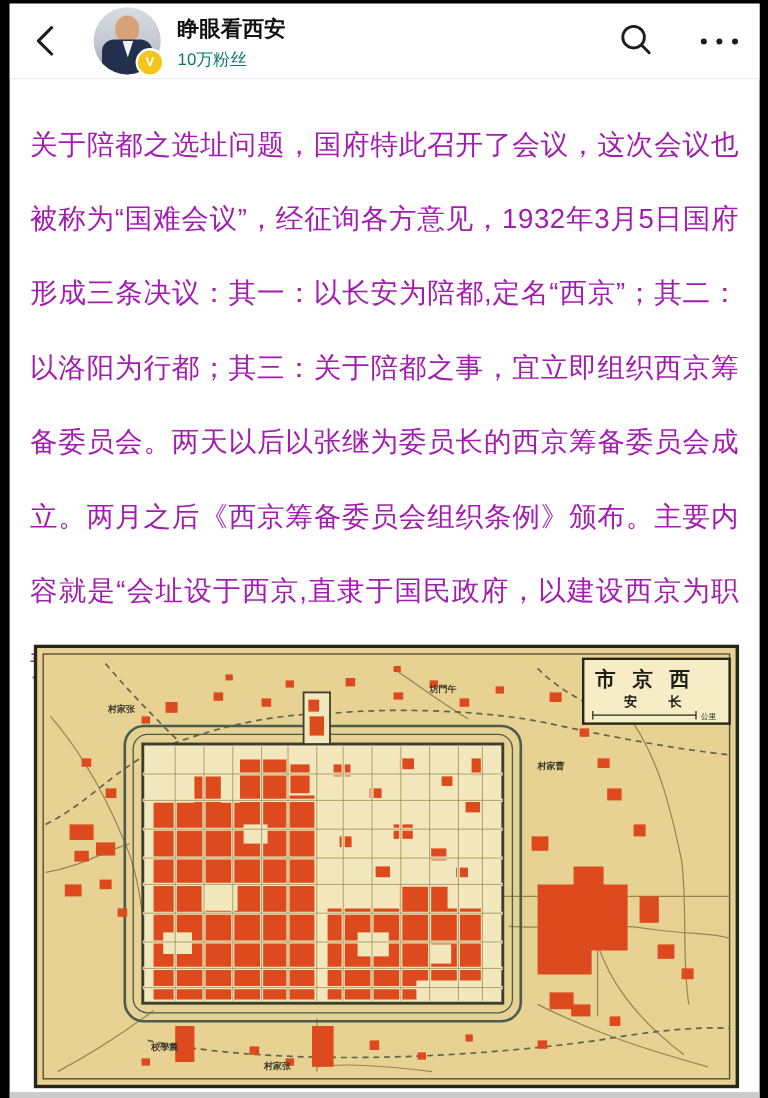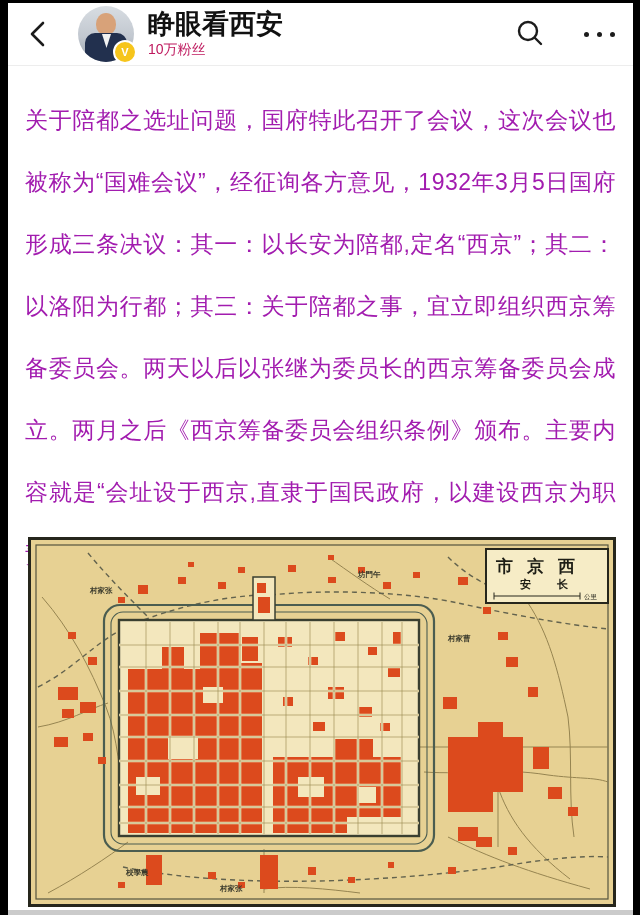--- a/index.html
+++ b/index.html
@@ -24,22 +24,22 @@
   .avatar .photo{position:absolute;inset:0;border-radius:50%;overflow:hidden;}
   .av-head{position:absolute;left:18px;top:7px;width:20px;height:22px;border-radius:50% 50% 45% 45%;background:#d8a279;}
   .av-body{position:absolute;left:7px;top:27px;width:42px;height:30px;border-radius:10px 10px 0 0;background:#22304e;}
   .av-shirt{position:absolute;left:24px;top:28px;width:9px;height:14px;background:#f2f2f2;clip-path:polygon(0 0,100% 0,50% 100%);}
   .badge{
     position:absolute;right:-3px;bottom:-2px;width:20px;height:20px;border-radius:50%;
     background:#f6c51c;border:2px solid #fff;color:#fff;font-size:11px;font-weight:bold;
     display:flex;align-items:center;justify-content:center;
   }
   .acct{position:absolute;left:140px;top:8px;cursor:pointer;}
-  .acct-name{font-size:27px;font-weight:700;color:#111;line-height:26px;}
-  .acct-fans{font-size:14px;color:#be185d;line-height:20px;margin-top:2px;}
+  .acct-name{font-size:18px;font-weight:700;color:#111;line-height:26px;}
+  .acct-fans{font-size:14px;color:#0f766e;line-height:20px;margin-top:2px;}
   .search-btn{position:absolute;left:505px;top:14px;width:34px;height:34px;background:none;border:none;padding:0;cursor:pointer;}
   .more-btn{position:absolute;left:568px;top:14px;width:46px;height:34px;background:none;border:none;padding:0;cursor:pointer;}
   .dots{display:flex;gap:8px;justify-content:center;align-items:center;height:100%;}
   .dots i{width:5px;height:5px;border-radius:50%;background:#1c1c1c;display:block;}
   
   .article-text{
     position:absolute;left:17px;top:86px;width:591px;
     font-size:23px;line-height:62px;color:#a21caf;letter-spacing:.5px;
     text-align:justify;
   }

